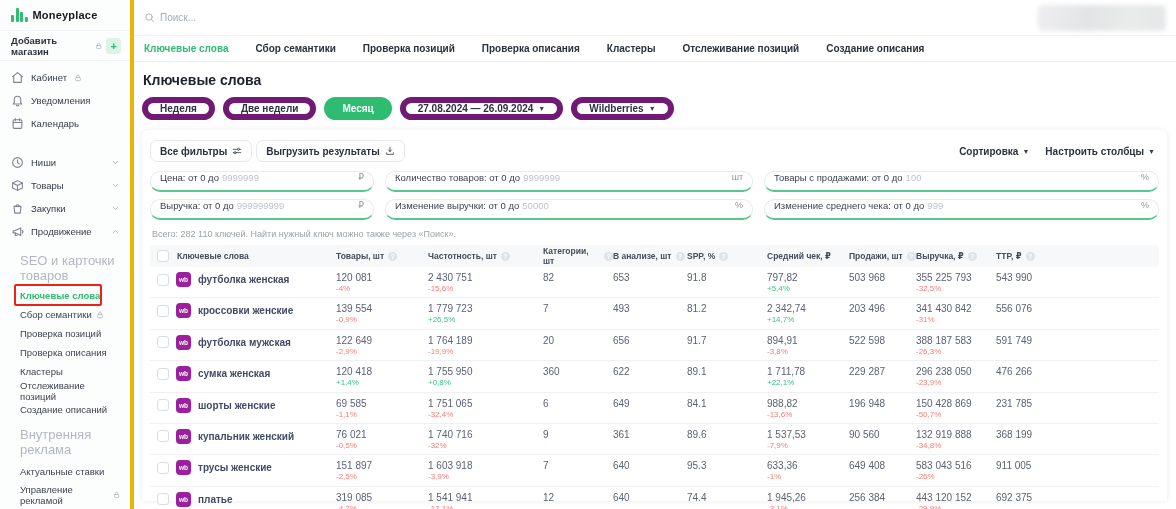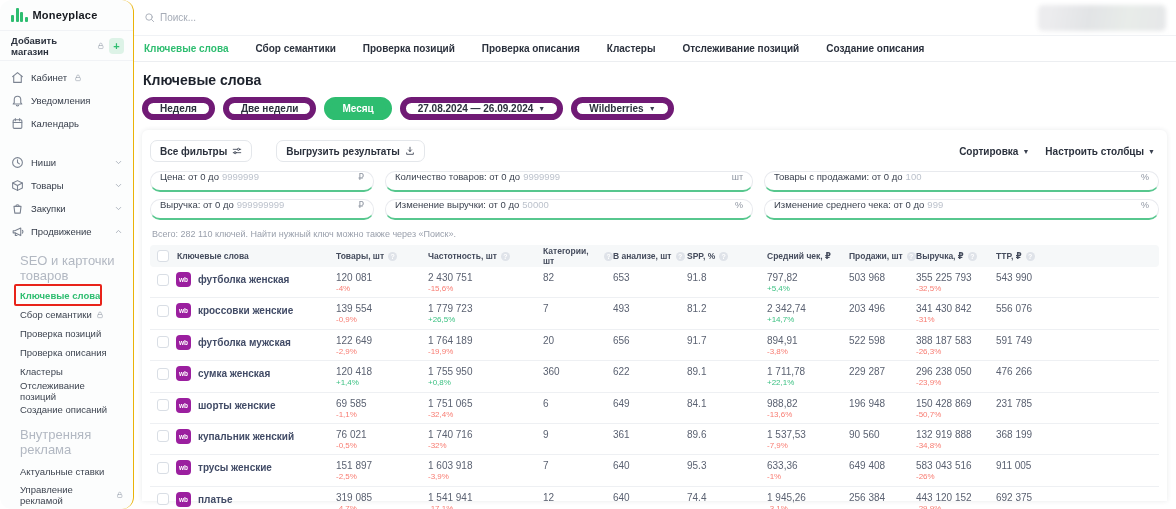--- a/index.html
+++ b/index.html
@@ -1,21 +1,21 @@
 <!DOCTYPE html>
 <html><head>
 <meta charset="utf-8">
 <style>
   * { box-sizing: border-box; margin: 0; padding: 0; }
   html,body { width:1176px; height:509px; overflow:hidden; background:#fff;
     font-family:"Liberation Sans","DejaVu Sans",sans-serif; color:#333a46; }
   .app { display:flex; width:1176px; height:509px; }
 
   
-  .sidebar { width:134px; min-width:134px; background:#fcfdfd; border-right:1px solid #eab308; font-size:9.5px;border-radius:12px; }
+  .sidebar { width:134px; min-width:134px; background:#fcfdfd; border-right:4px solid #eab308; font-size:9.5px; }
   .logo-row { display:flex; align-items:center; gap:5px; height:30px; padding:0 11px; }
   .logo-mark { display:flex; align-items:flex-end; gap:1.5px; height:14px; }
   .logo-mark i { display:block; width:3px; background:#2ebd70; border-radius:1px; }
   .logo-mark i:nth-child(1){height:7px} .logo-mark i:nth-child(2){height:14px}
   .logo-mark i:nth-child(3){height:10px} .logo-mark i:nth-child(4){height:5px}
   .logo-text { font-size:11px; font-weight:bold; color:#16191f; letter-spacing:.2px; }
   .add-store { display:flex; align-items:center; gap:4px; height:31px; padding:0 9px 0 11px;
     border-top:1px solid #f1f3f6; border-bottom:1px solid #f1f3f6; }
   .add-store-label { font-weight:bold; font-size:9.5px; color:#2c323e; }
   .add-btn { margin-left:auto; width:16px; height:16px; border:0; border-radius:4px; background:#ddf3e7;
@@ -54,29 +54,29 @@
   .content { flex:1; padding:10px 9px 0 8px; background:#fff; min-height:0; }
   .page-title { font-size:14px; font-weight:bold; color:#1d222c; padding-left:1px; }
   .pills-row { display:flex; align-items:center; gap:8px; margin-top:9px; }
   .pill { display:flex; align-items:center; gap:5px; height:23px; padding:0 12px; border:6px solid #701a75;
     border-radius:13px; background:#fff; font-size:10px; font-weight:bold; color:#2b313d; cursor:pointer; white-space:nowrap; }
   .pill.active { background:#2ebd70; border-color:#2ebd70; color:#fff; }
   .caret { font-size:7px; color:#3a4150; }
 
   .card { margin-top:10px; background:#fff; border-radius:6px 6px 0 0;
     box-shadow:0 0 5px rgba(40,50,70,.10); padding:8px 8px 0; height:371px; }
-  .toolbar { display:flex; align-items:center; gap:24px; height:26px; }
+  .toolbar { display:flex; align-items:center; gap:4px; height:26px; }
   .tool-btn { display:flex; align-items:center; gap:5px; height:22px; padding:0 9px; border:1px solid #e4e7eb;
     border-radius:7px; background:#fff; font-size:10px; font-weight:bold; color:#2b313d; cursor:pointer; }
   .btn-ico { display:flex; width:10px; height:10px; color:#3a4150; }
   .tool-link { display:flex; align-items:center; gap:4px; font-size:10px; font-weight:bold; color:#2b313d; cursor:pointer; }
   .tool-right { margin-left:auto; display:flex; gap:16px; padding-right:4px; }
 
   .filters { display:grid; grid-template-columns:224px 368px 1fr; gap:7px 11px; margin-top:7px; }
-  .filter-pill { display:flex; align-items:flex-end; height:21px; padding:8px 9px; border:1px solid #e8eaee;
+  .filter-pill { display:flex; align-items:flex-start; height:21px; padding:0 9px; border:1px solid #e8eaee;
     border-bottom:2px solid #57c78e; border-radius:10px; background:#fff; font-size:9.5px; cursor:text; }
   .filter-label { color:#3c4350; white-space:nowrap; }
   .filter-value { color:#bcc2cc; margin-left:3px; }
   .filter-unit { margin-left:auto; color:#8d94a0; font-size:9px; }
 
   .summary { margin-top:9px; font-size:9px; color:#9aa0ac; padding-left:2px; }
 
   .table { margin-top:6px; }
   .thead-row, .trow { display:grid;
     grid-template-columns:186px 92px 115px 70px 74px 80px 82px 67px 80px 1fr; align-items:start; }

